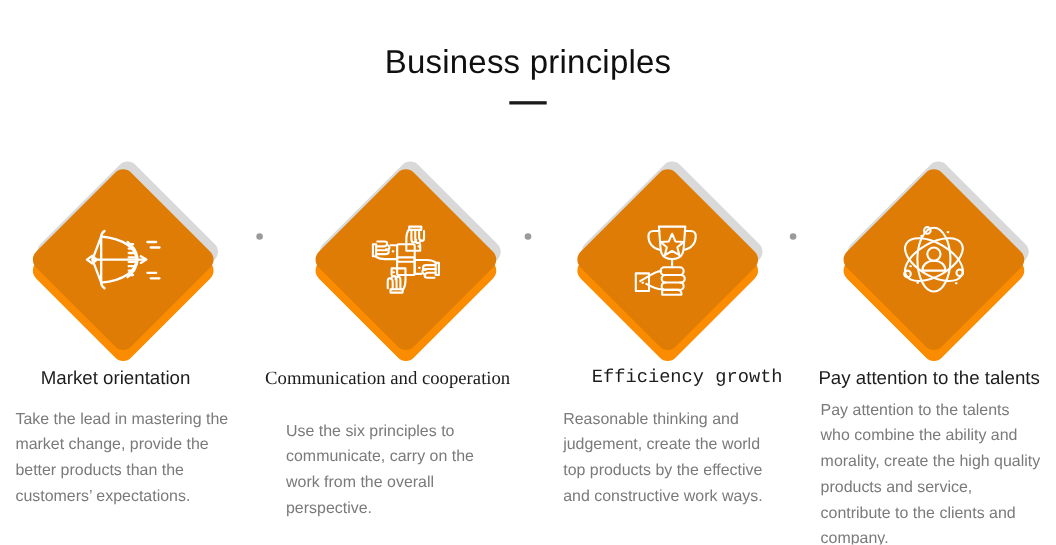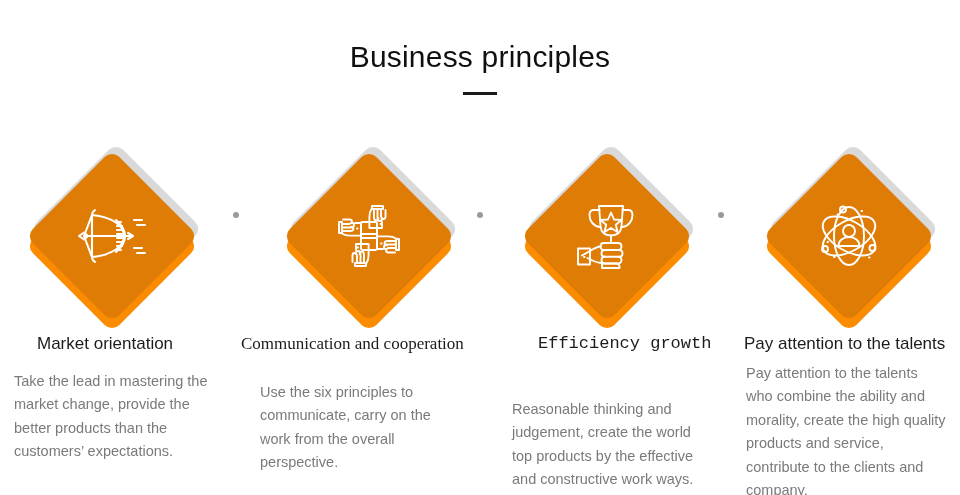--- a/index.html
+++ b/index.html
@@ -135,21 +135,21 @@
   #dot-2 { left: 477px; }
   #dot-3 { left: 718px; }
 
   #col-1 .col-title { left: 37px;  top: 334px; }
   #col-2 .col-title { left: 241px; top: 334px; font-family: Liberation Serif, serif; }
   #col-3 .col-title { left: 538px; top: 334px; font-family: Liberation Mono, monospace; }
   #col-4 .col-title { left: 744px; top: 334px; text-align: center; }
 
   #col-1 .col-desc { left: 14px;  top: 370px; width: 205px; }
   #col-2 .col-desc { left: 260px; top: 381px; width: 200px; }
-  #col-3 .col-desc { left: 512px; top: 370px; width: 192px; margin-top: 28px; }
+  #col-3 .col-desc { left: 512px; top: 370px; width: 192px; }
   #col-4 .col-desc { left: 746px; top: 362px; width: 200px; }
 </style>
 </head>
 <body>
 
 <div class="slide">
 
   <div class="header">
     <h1 class="title">Business principles</h1>
     <div class="title-rule"></div>

